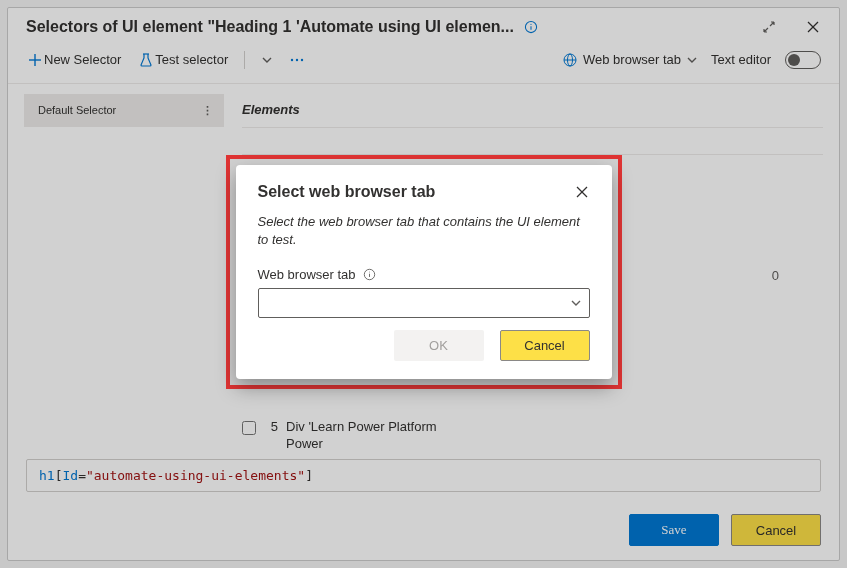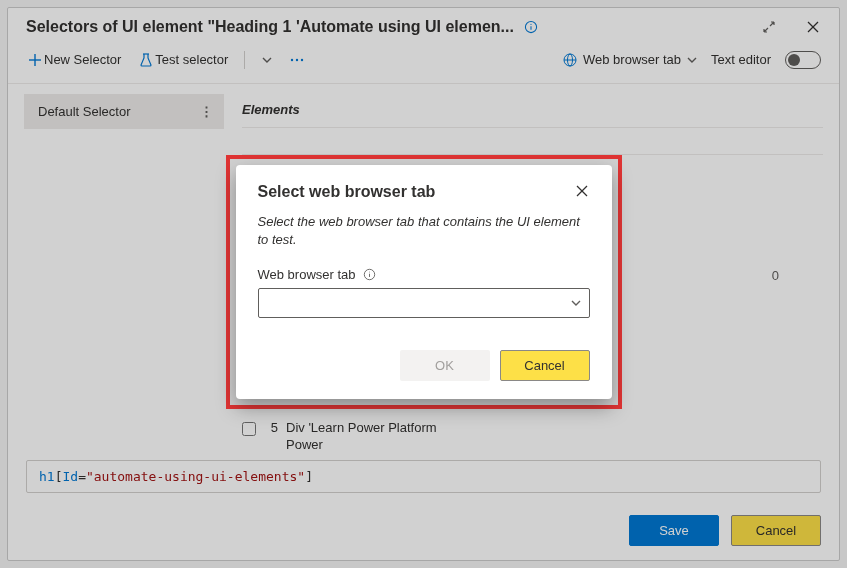--- a/index.html
+++ b/index.html
@@ -87,24 +87,24 @@
   .main {
     flex: 1; display: flex;
     padding: 10px 16px 0 16px;
     gap: 0;
     overflow: hidden;
   }
   .sidebar {
     width: 200px; flex: 0 0 200px;
   }
   .sidebar-item {
-    display: flex; align-items: flex-end; justify-content: space-between;
+    display: flex; align-items: flex-start; justify-content: space-between;
     padding: 10px 10px 10px 14px;
     background: #edebe9;
-    font-size: 13px;
+    font-size: 11px;
   }
   .sidebar-item .more { color: #605e5c; cursor: pointer; font-weight: bold; letter-spacing: 1px;}
 
   .content {
     flex: 1; padding-left: 18px;
     display: flex; flex-direction: column;
   }
   .content h3 {
     font-size: 13px; font-weight: 600; padding: 8px 0 10px 0;
     border-bottom: 1px solid #edebe9;
@@ -159,21 +159,21 @@
   .preview-body .punct { color: #323130; }
 
   .footer {
     display: flex; justify-content: flex-end; gap: 12px;
     padding: 10px 18px 14px 18px;
   }
   .btn {
     min-width: 90px; padding: 7px 12px;
     border-radius: 2px; font-size: 13px; cursor: pointer;
   }
-  .btn.primary { background: #0078d4; color: #fff; border: 1px solid #0078d4; }
+  .btn.primary { background: #0078d4; color: #fff; border: 1px solid #0078d4; font-family: Liberation Serif, serif; }
   .btn.secondary { background: #fde047; color: #323130; border: 1px solid #8a8886; }
 
   
   .overlay {
     position: absolute; inset: 0;
     background: rgba(0,0,0,0.18);
     display: flex; align-items: flex-start; justify-content: center;
     padding-top: 155px;
   }
   .modal-wrap {
@@ -182,21 +182,21 @@
     padding: 6px;
     border: 4px solid #e03434;
   }
   .modal {
     background: #fff;
     border-radius: 4px;
     box-shadow: 0 8px 20px rgba(0,0,0,0.35);
     padding: 18px 22px 18px 22px;
   }
   .modal-head {
-    display: flex; align-items: flex-start;
+    display: flex; align-items: center;
     margin-bottom: 12px;
   }
   .modal-head h2 {
     font-size: 16px; font-weight: 600; flex: 1;
   }
   .modal-desc {
     font-size: 13px; color: #323130;
     line-height: 1.4;
     margin-bottom: 18px;
     font-style: italic;
@@ -207,22 +207,22 @@
     margin-bottom: 6px;
   }
   .select {
     width: 100%; height: 30px;
     border: 1px solid #605e5c; border-radius: 2px;
     display: flex; align-items: center; justify-content: flex-end;
     padding: 0 8px; cursor: pointer;
     background: #fff;
   }
   .modal-actions {
-    display: flex; justify-content: flex-end; gap: 10px;
-    margin-top: 32px;
+    display: flex; justify-content: flex-end; gap: 16px;
+    margin-top: 12px;
   }
   .btn.ghost {
     background: #f3f2f1; border: none; color: #a19f9d;
     cursor: default;
   }
 </style>
 </head>
 <body>
 
 <div class="window">

